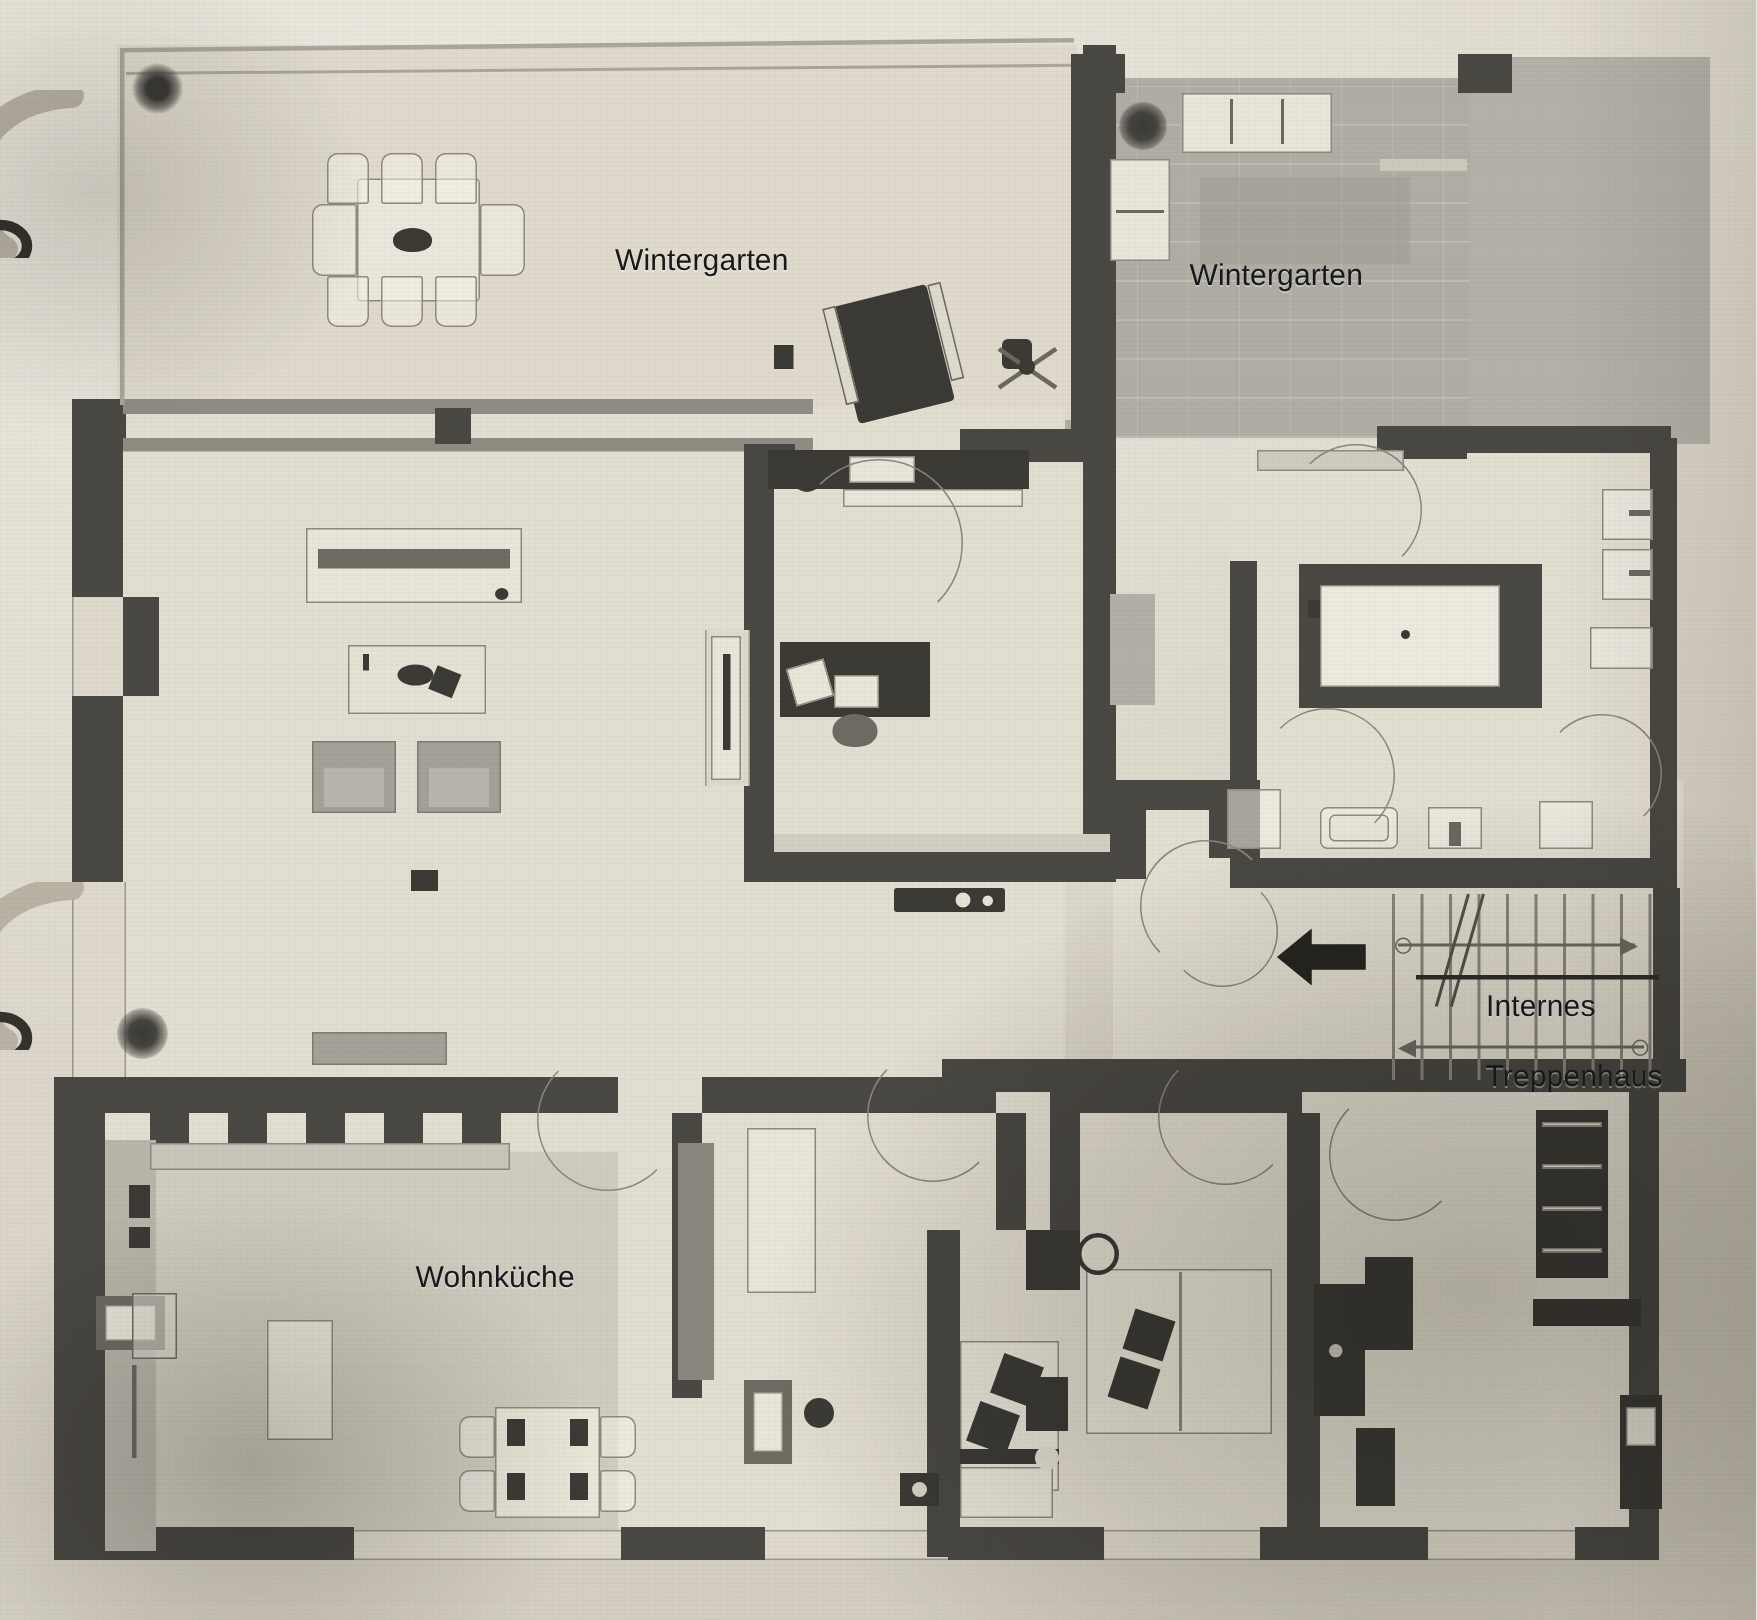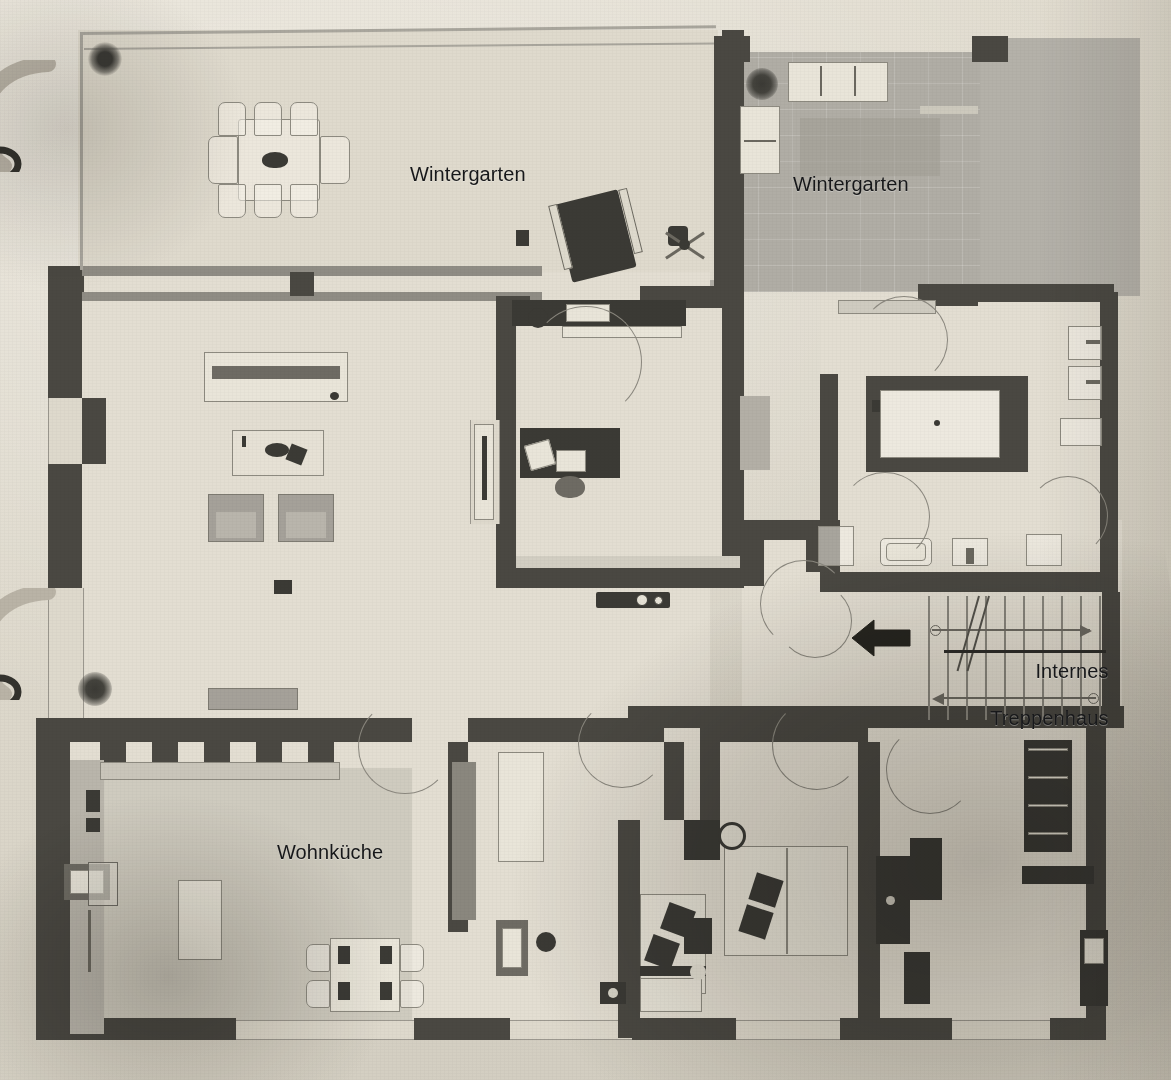--- a/index.html
+++ b/index.html
@@ -98,21 +98,21 @@
   .label{
     position:absolute;
     color:#17181a;
     font-size:20px;
     font-family:"Liberation Sans", sans-serif;
     letter-spacing:.1px;
     white-space:pre;
     line-height:1.18;
     text-shadow:0 1px 0 rgba(255,255,255,0.30);
   }
-  .label-2l{text-align:right;}
+  .label-2l{text-align:left;}
 
   
   .arrow-wrap{position:absolute;}
 
   
   .plant{position:absolute;border-radius:50%;}
 
   
   .ring{position:absolute;}
 </style>

